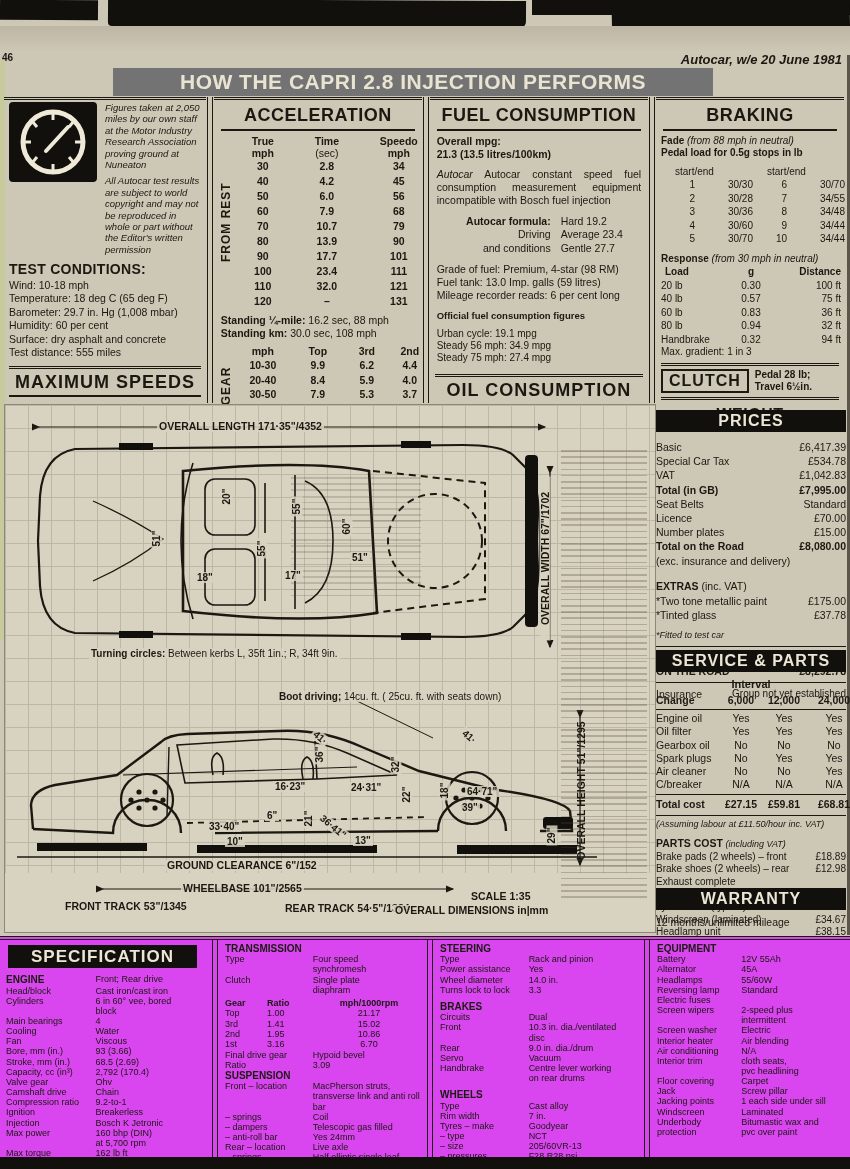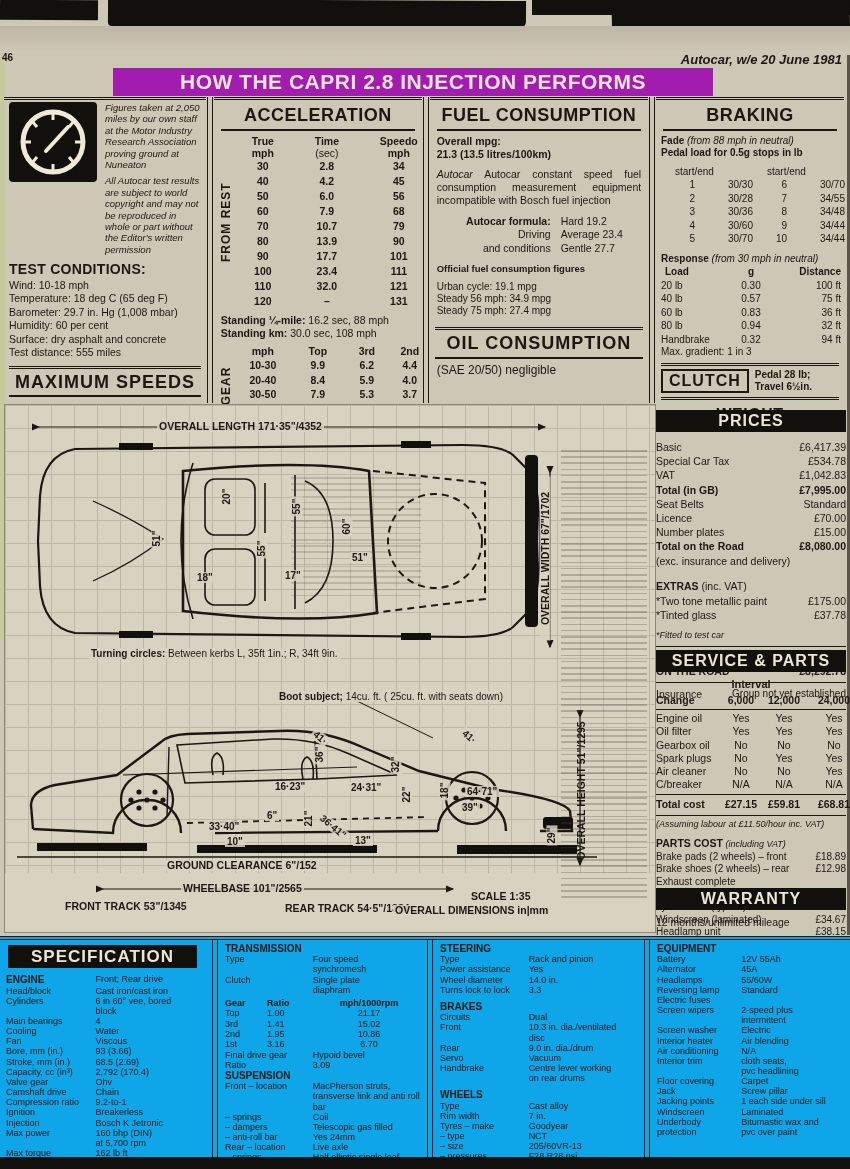--- a/index.html
+++ b/index.html
@@ -3,21 +3,21 @@
 <meta charset="utf-8">
 <style>
   html,body{margin:0;padding:0;}
   body{width:850px;height:1169px;overflow:hidden;background:#b3ac9c;font-family:"Liberation Sans","DejaVu Sans",sans-serif;color:#1b1812;position:relative;}
   .page{position:absolute;inset:0;background:#cdc7b5;}
   .abs{position:absolute;}
   .blk{background:#12100d;}
   
   .pageno{font-weight:700;font-size:10px;}
   .issue{font-style:italic;font-weight:700;font-size:13px;text-align:right;}
-  .titlebar{background:#a21caf;color:#e9e3d2;font-weight:800;font-size:21px;letter-spacing:.5px;text-align:center;line-height:28px;white-space:nowrap;}
+  .titlebar{background:#737373;color:#e9e3d2;font-weight:800;font-size:21px;letter-spacing:.5px;text-align:center;line-height:28px;white-space:nowrap;}
   
   .topgrid{position:absolute;left:4px;top:97px;width:840px;height:306px;display:flex;}
   .tcol{border-top:3px double #1b1812;padding:2px 5px 0 5px;box-sizing:border-box;font-size:10.5px;line-height:1.25;position:relative;}
   .vsep{width:4px;border-left:1px solid #1b1812;border-right:1px solid #1b1812;margin:0 1px;}
   .colhead{font-weight:800;font-size:18px;text-align:center;letter-spacing:.5px;border-bottom:2px solid #1b1812;padding:2px 0 2px;margin:0 2px 4px 2px;}
   .subhead{font-weight:800;font-size:15px;letter-spacing:.3px;}
   .rulehead{font-weight:800;font-size:18px;text-align:center;border-top:3px double #1b1812;border-bottom:2px solid #1b1812;padding:2px 0;margin:6px 0 4px 0;letter-spacing:1px;}
   .it{font-style:italic;}
   .b{font-weight:800;}
   .small{font-size:9.5px;}
@@ -59,21 +59,21 @@
     background-image:linear-gradient(#a8a291 1px,transparent 1px),linear-gradient(90deg,#a8a291 1px,transparent 1px);
     background-size:23px 23px;opacity:.55;}
   .dimhead{position:absolute;left:8px;top:6px;width:170px;}
   .dim-label{position:absolute;font-weight:700;font-size:10px;white-space:nowrap;background:rgba(216,210,192,.85);padding:0 2px;line-height:11px;}
   .dim-label.rot{transform:rotate(-90deg);transform-origin:center;}
   .dim-label.diag{transform:rotate(40deg);}
   .dim-label.big{font-size:10.5px;}
   .ghost{position:absolute;background:repeating-linear-gradient(180deg,rgba(70,64,52,.28) 0 1.6px,transparent 1.6px 6.2px);filter:blur(.4px);}
   svg{display:block;}
   
-  .specgrid{position:absolute;left:0;top:936px;width:850px;height:221px;display:flex;border-top:4px double #1b1812;background:#0ea5e9;}
+  .specgrid{position:absolute;left:0;top:936px;width:850px;height:221px;display:flex;border-top:4px double #1b1812;background:#d946ef;}
   .scol{padding:3px 6px 0 6px;box-sizing:border-box;font-size:9px;line-height:1.13;}
   .specbanner{background:#12100d;color:#ece6d5;font-weight:800;font-size:17px;text-align:center;letter-spacing:1px;padding:2px 0;margin:2px 8px 6px 2px;}
   .srow{display:flex;}
   .srow .l{width:45%;white-space:pre-line;}
   .srow .v{flex:1;white-space:pre-line;}
   .srow.sec .l{font-weight:800;font-size:10px;}
   .srow.sec .v{font-weight:400;}
   .t-trans{display:grid;grid-template-columns:42px 52px 100px;line-height:1.15;}
   .t-trans .hd{font-weight:700;}
   .t-trans span:nth-child(3n){text-align:center;}
@@ -292,20 +292,26 @@
           <div>Driving</div>
           <div>and conditions</div>
         </div>
         <div style="margin-left:10px;line-height:13.5px;">
 
         <div>Hard 19.2</div>
             <div>Average 23.4</div>
             <div>Gentle 27.7</div>
           </div>
       </div>
+      <div style="margin:8px 0 0 2px;line-height:13px;">
+
+      <div>Grade of fuel: Premium, 4-star (98 RM)</div>
+          <div>Fuel tank: 13.0 Imp. galls (59 litres)</div>
+          <div>Mileage recorder reads: 6 per cent long</div>
+        </div>
       <div class="b small" style="margin:8px 0 0 2px;">Official fuel consumption figures</div>
       <div style="margin:6px 0 0 2px;font-size:10px;line-height:12px;">
 
       <div>Urban cycle: 19.1 mpg</div>
           <div>Steady 56 mph: 34.9 mpg</div>
           <div>Steady 75 mph: 27.4 mpg</div>
         </div>
       <div class="rulehead" style="margin-top:10px;">OIL CONSUMPTION</div>
       <div style="font-size:12px;margin-left:2px;">(SAE 20/50) negligible</div>
     </div>
@@ -475,21 +481,21 @@
 
 
     <div class="dim-label big" style="left:152px;top:16px;">OVERALL LENGTH 171·35"/4352</div>
     <div class="dim-label big rot" style="left:458px;top:148px;width:160px;text-align:center;">OVERALL WIDTH 67"/1702</div>
     <div class="dim-label big rot" style="left:492px;top:380px;width:165px;text-align:center;background:none;">OVERALL HEIGHT 51"/1295</div>
 
     <div class="dim-label" style="left:84px;top:243px;font-weight:400;">
       <span class="b">Turning circles:</span><span> Between kerbs L, 35ft 1in.; R, 34ft 9in.</span>
     </div>
     <div class="dim-label" style="left:272px;top:286px;font-weight:400;">
-      <span class="b">Boot subject;</span><span> 14cu. ft. ( 25cu. ft. with seats down)</span>
+      <span class="b">Boot driving;</span><span> 14cu. ft. ( 25cu. ft. with seats down)</span>
     </div>
 
     <div>
 
     <div class="dim-label rot" style="left: 212px; top: 86px;">20"</div>
         <div class="dim-label rot" style="left: 142px; top: 128px;">51"</div>
         <div class="dim-label rot" style="left: 282px; top: 96px;">55"</div>
         <div class="dim-label rot" style="left: 247px; top: 138px;">55"</div>
         <div class="dim-label" style="left: 190px; top: 167px;">18"</div>
         <div class="dim-label" style="left: 278px; top: 165px;">17"</div>

